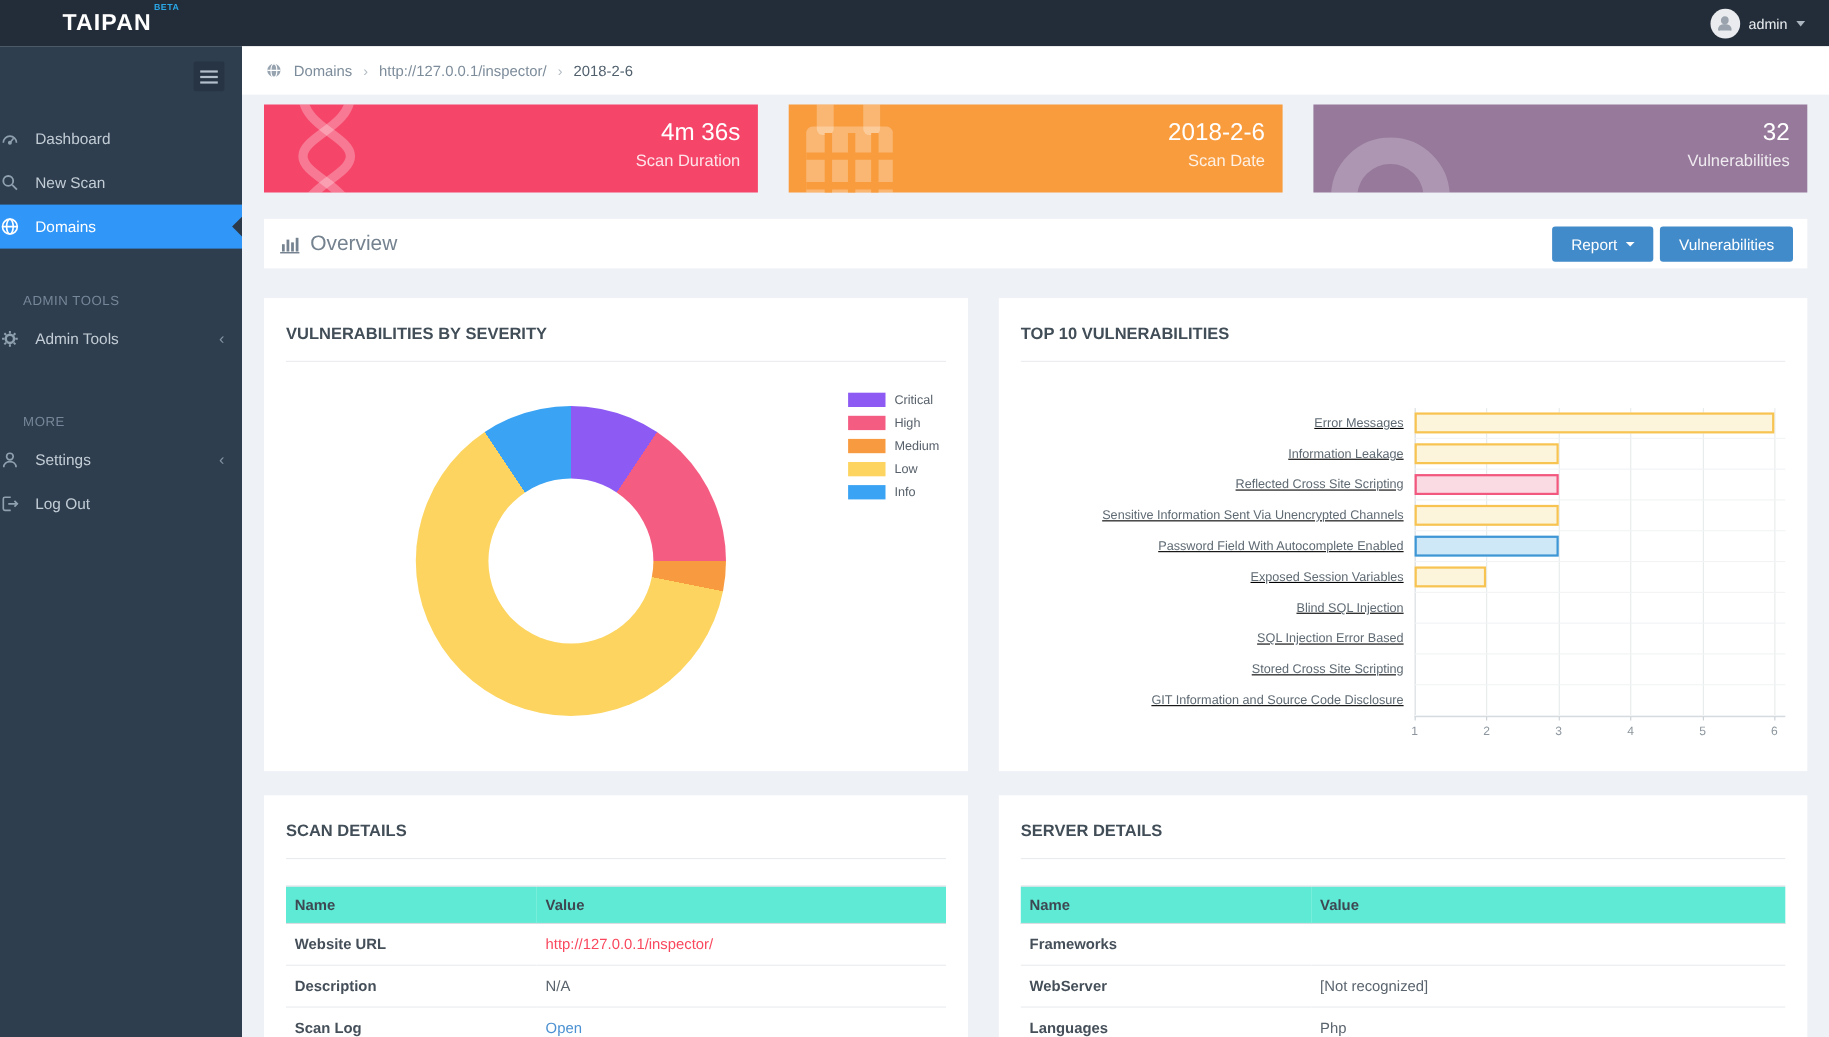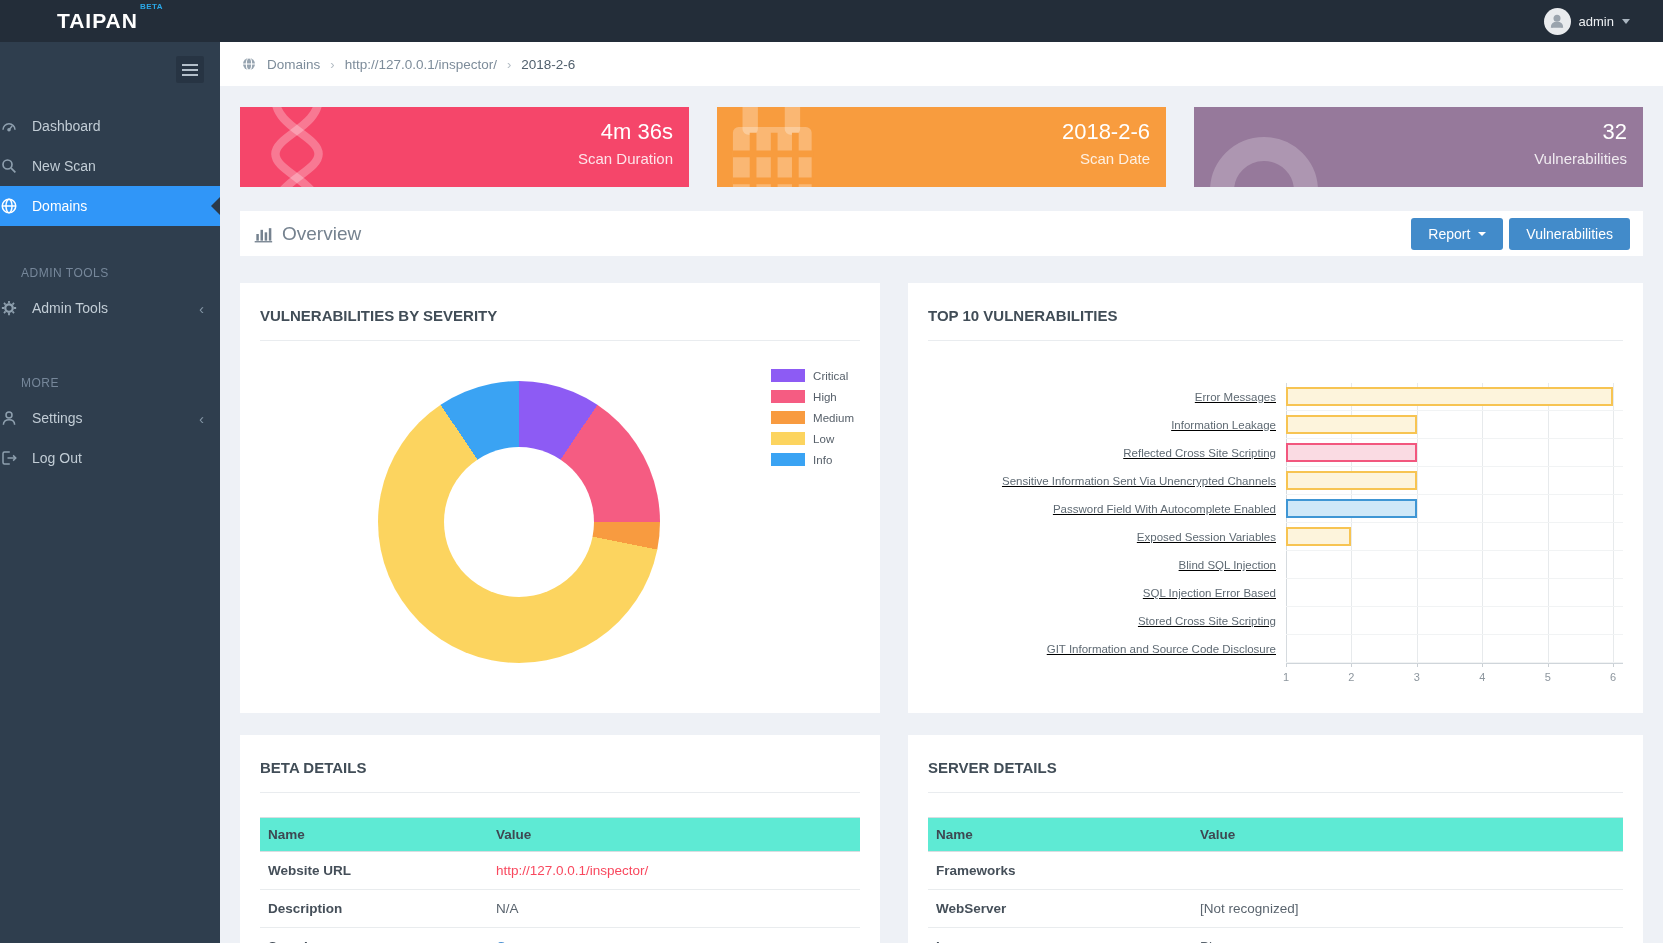--- a/index.html
+++ b/index.html
@@ -5,21 +5,21 @@
   * { margin:0; padding:0; box-sizing:border-box; }
   html,body { width:1663px; height:943px; overflow:hidden; background:#eef1f6;
     font-family:"Liberation Sans","DejaVu Sans",sans-serif; }
 
   
   .topbar { height:42px; background:#232d39; display:flex; align-items:center; }
   .logo-zone { width:220px; display:flex; justify-content:center; align-items:flex-start; }
   .logo { color:#fff; font-size:21px; font-weight:700; letter-spacing:1px; }
   .logo-badge { color:#2aa8e8; font-size:8px; font-weight:700; position:relative; top:-7px; margin-left:2px; letter-spacing:.5px;}
   .topbar-spacer { flex:1; }
-  .admin-chip { display:flex; align-items:center; gap:8px; padding-right:33px; cursor:pointer; }
+  .admin-chip { display:flex; align-items:center; gap:8px; padding-right:22px; cursor:pointer; }
   .avatar { width:27px; height:27px; border-radius:50%; background:#e9ebee; display:flex; align-items:center; justify-content:center; }
   .admin-name { color:#eceff2; font-size:13px; }
   .caret-down { width:0; height:0; border-left:4px solid transparent; border-right:4px solid transparent; border-top:5px solid #aab5c0; }
 
   
   .shell { display:flex; height:901px; }
   .sidebar { width:220px; background:#2f3e4e; position:relative; flex-shrink:0; }
   .hamburger { position:absolute; left:176px; top:14px; width:28px; height:27px; background:#273443;
     border-radius:2px; display:flex; flex-direction:column; justify-content:center; gap:3px; align-items:center; cursor:pointer;}
   .hamburger span { display:block; width:16px; height:2px; background:#b3bfca; }
@@ -39,21 +39,21 @@
   .main { flex:1; height:901px; overflow:hidden; }
   .breadcrumb-bar { background:#fff; height:44px; display:flex; align-items:center; gap:10px; padding-left:21px; }
   .crumb { font-size:13.5px; color:#7d8c9a; cursor:pointer; }
   .crumb.current { color:#51606d; cursor:default; }
   .crumb-sep { color:#b3bcc4; font-size:13px; }
   .bc-globe { color:#97a4b0; display:flex; }
 
   .content { padding:0 20px; }
 
   
-  .cards { display:grid; grid-template-columns:1fr 1fr 1fr; gap:28px; margin-top:21px; }
+  .cards { display:grid; grid-template-columns:1fr 1fr 1fr; gap:28px; margin-top:9px; }
   .card { height:80px; position:relative; overflow:hidden; color:#fff; }
   .card-text { position:absolute; right:16px; top:10px; text-align:right; }
   .card-value { font-size:22px; line-height:30px; }
   .card-label { font-size:15px; line-height:24px; color:rgba(255,255,255,.85); }
   .card-watermark { position:absolute; left:14px; top:-14px; }
 
   
   .overview-bar { background:#fff; margin-top:24px; height:45px; display:flex; align-items:center; padding:0 13px; }
   .overview-title { display:flex; align-items:center; gap:9px; color:#75828f; font-size:19px;justify-content:space-between; }
   .overview-title .ic { color:#6c7a87; display:flex; }
@@ -384,21 +384,21 @@
               <span class="c10-tick" style="left: 58.2524%;">4</span>
               <span class="c10-tick" style="left: 77.6699%;">5</span>
               <span class="c10-tick" style="left: 97.0874%;">6</span>
             </div>
           </div>
         </div>
       </div>
 
       <div class="panels-bottom">
         <div class="panel">
-          <div class="panel-title">BETA DETAILS</div>
+          <div class="panel-title">SCAN DETAILS</div>
           <table class="details-table">
             <thead>
                 <tr>
               <th class="col-name">Name</th>
               <th>Value</th>
             </tr>
               </thead>
             <tbody>
               <tr>
                 <td class="name">Website URL</td>

